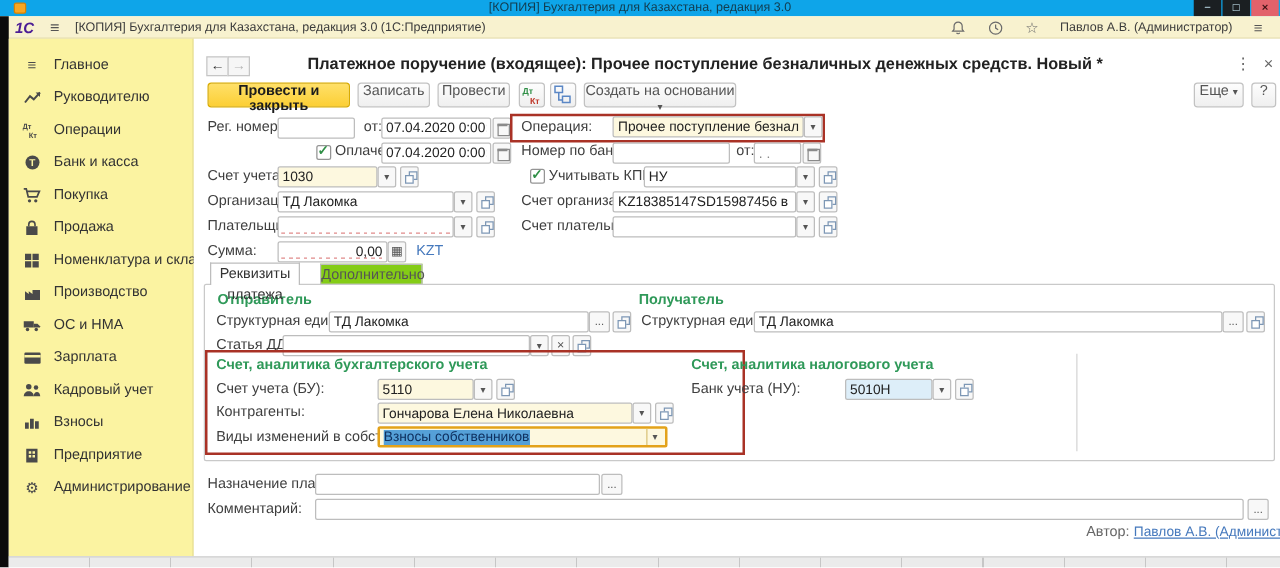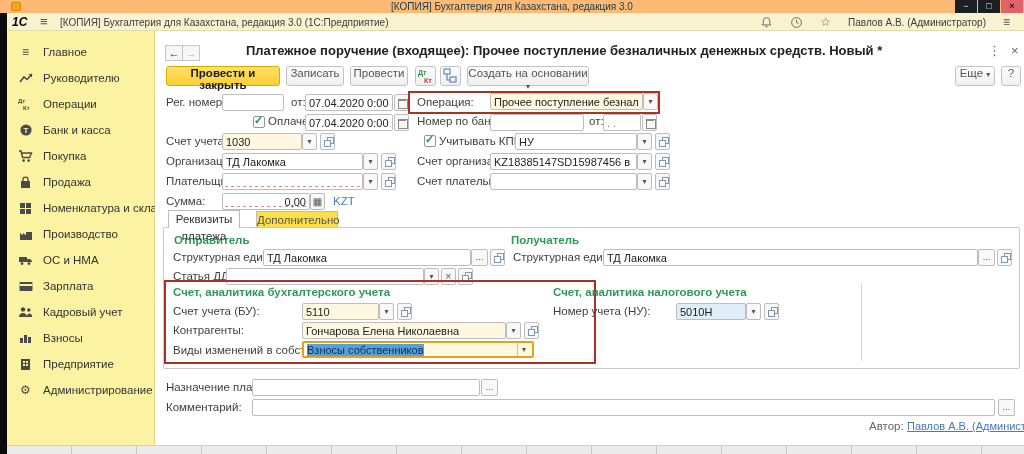--- a/index.html
+++ b/index.html
@@ -1,29 +1,29 @@
 <!DOCTYPE html>
 <html><head>
 <meta charset="utf-8">
 <style>
   * { margin:0; padding:0; box-sizing:border-box; }
   html,body { width:1024px; height:454px; overflow:hidden; font-family:"Liberation Sans",sans-serif; }
   #screen { position:relative; width:1024px; height:454px; background:#fff; }
 
   
-  .titlebar { position:absolute; left:0; top:0; width:1024px; height:13px; background:#fdba74; }
+  .titlebar { position:absolute; left:0; top:0; width:1024px; height:13px; background:#0ea5e9; }
   .titlebar .ttext { position:absolute; left:0; right:0; top:0; text-align:center; font-size:10px; line-height:13px; color:#123c4f; }
   .appicon { position:absolute; left:11px; top:2px; width:10px; height:9px; background:#f6a623; border-radius:2px; border:1px solid #d98200; }
   .winbtn { position:absolute; top:0; width:22px; height:13px; font-size:9px; line-height:12px; text-align:center; }
   .wmin,.wmax { background:#1b1f22; color:#cfeffc; }
   .wclose { background:#e2626b; color:#3a1013; font-weight:bold; }
 
   
   .appbar { position:absolute; left:0; top:13px; width:1024px; height:18px; background:#f8f2cf; border-bottom:1px solid #e3dbae; }
-  .logo1c { position:absolute; left:12px; top:2px; color:#000000; font-weight:bold; font-size:12px; font-style:italic; }
+  .logo1c { position:absolute; left:12px; top:2px; color:#4c1d95; font-weight:bold; font-size:12px; font-style:italic; }
   .abmenu { position:absolute; left:40px; top:1px; color:#555; font-size:13px; }
   .abtitle { position:absolute; left:60px; top:4px; font-size:10px; color:#3c3c3c; white-space:nowrap; }
   .searchbox { position:absolute; left:560px; top:2px; width:162px; height:14px; background:#fdf8dc; border:1px solid #e9e1b4; border-radius:3px; display:flex; align-items:center; gap:4px; padding:0 4px; }
   .searchbox span { font-size:9.5px; color:#b9b193; white-space:nowrap; }
   .abicons { position:absolute; right:14px; top:1px; display:flex; align-items:center; gap:17px; height:16px; }
   .abuser { font-size:10px; color:#3c3c3c; white-space:nowrap; }
   .staric { color:#6b6b6b; font-size:12px; }
   .svcmenu { color:#555; font-size:12px; }
 
   
@@ -51,21 +51,21 @@
   .cal::before { content:""; position:absolute; left:3px; top:4px; width:8px; height:8px; border:1px solid #8a8a8a; }
   .cal::after { content:""; position:absolute; left:3px; top:4px; width:8px; height:2px; background:#8a8a8a; }
   .dots { position:absolute; width:17px; height:17px; border:1px solid #bdbdbd; border-radius:2px; background:#f8f8f8; color:#555; font-size:9px; text-align:center; line-height:14px; cursor:pointer; }
   .cb { position:absolute; width:12px; height:12px; border:1px solid #949494; border-radius:2px; background:#fff; }
   .cb span { position:absolute; left:0px; top:-3px; color:#2f8f46; font-size:11px; font-weight:bold; }
   .redbox { position:absolute; border:2px solid #a93226; pointer-events:none; }
   .tbtn { position:absolute; height:20px; border:1px solid #c2c2c2; border-radius:3px; background:linear-gradient(#fdfdfd,#efefef); font-size:11.5px; color:#555; text-align:center; cursor:pointer; font-family:"Liberation Sans",sans-serif; }
   .ybtn { background:linear-gradient(#ffe069,#fccf35); border-color:#d9ab00; color:#1c1c1c; font-weight:bold; }
   .tab { position:absolute; border:1px solid #bdbdbd; font-size:11.5px; text-align:center; cursor:pointer; }
   .tab.active { background:#fff; color:#333; border-bottom:none; z-index:3; height:18px; line-height:17px; }
-  .tab.idle { background:#fde047; color:#555; height:17px; line-height:16px; }
+  .tab.idle { background:#84cc16; color:#555; height:17px; line-height:16px; }
   .panel { position:absolute; left:8px; top:196px; width:857px; height:142px; border:1px solid #c9c9c9; border-radius:2px; background:#fff; }
   .vdiv { position:absolute; left:697px; top:55px; width:1px; height:78px; background:#d5d5d5; }
   .link { color:#4679bd; text-decoration:underline; cursor:pointer; }
   .navbtn { position:absolute; width:18px; height:16px; border:1px solid #c5c5c5; background:#f6f6f6; text-align:center; line-height:14px; font-size:11px; cursor:pointer; }
   .sel { background:#55a0d8; color:#0f3160; }
   .focusY { border:2px solid #e3a21a !important; }
   .icobtn { position:absolute; width:21px; height:20px; border:1px solid #c2c2c2; border-radius:3px; background:linear-gradient(#fdfdfd,#efefef); cursor:pointer; }
 </style>
 </head>
 <body>
@@ -338,21 +338,21 @@
       <div class="redbox" style="left:0px;top:52px;width:432px;height:84px"></div>
 
       <div class="grn" style="left:9px;top:58px">Счет, аналитика бухгалтерского учета</div>
       <div class="grn" style="left:389px;top:58px">Счет, аналитика налогового учета</div>
 
       <div class="lbl" style="left:9px;top:77px">Счет учета (БУ):</div>
       <input class="inp pale" style="left: 138px; top: 75px; width: 77px;" value="5110">
       <div class="dd" style="left:215px;top:75px">▾</div>
       <div class="sq" style="left:233px;top:75px"></div>
 
-      <div class="lbl" style="left:389px;top:77px">Номер учета (НУ):</div>
+      <div class="lbl" style="left:389px;top:77px">Банк учета (НУ):</div>
       <input class="inp lblue" style="left: 512px; top: 75px; width: 70px;" value="5010Н">
       <div class="dd" style="left:582px;top:75px">▾</div>
       <div class="sq" style="left:600px;top:75px"></div>
 
       <div class="lbl" style="left:9px;top:96px">Контрагенты:</div>
       <input class="inp pale" style="left: 138px; top: 94px; width: 204px;" value="Гончарова Елена Николаевна">
       <div class="dd" style="left:342px;top:94px">▾</div>
       <div class="sq" style="left:360px;top:94px"></div>
 
       <div class="lbl" style="left:9px;top:116px">Виды изменений в собственн...</div>

